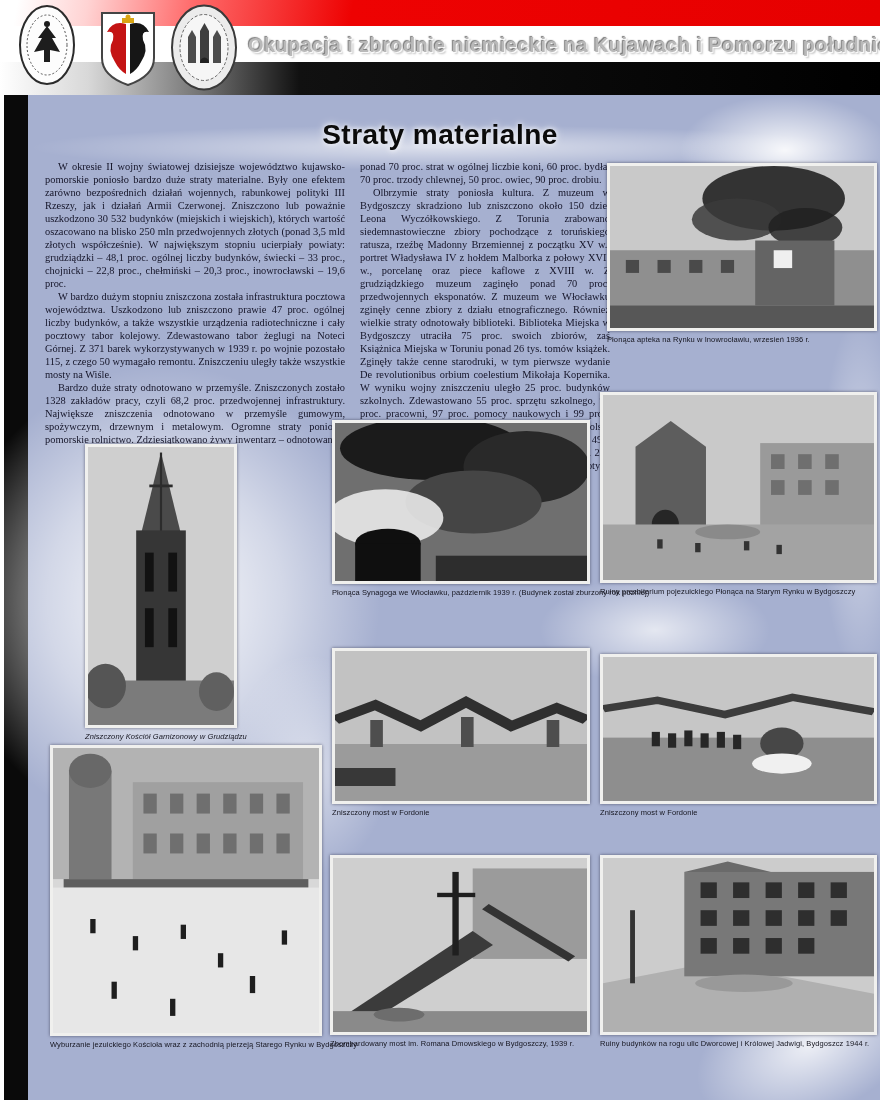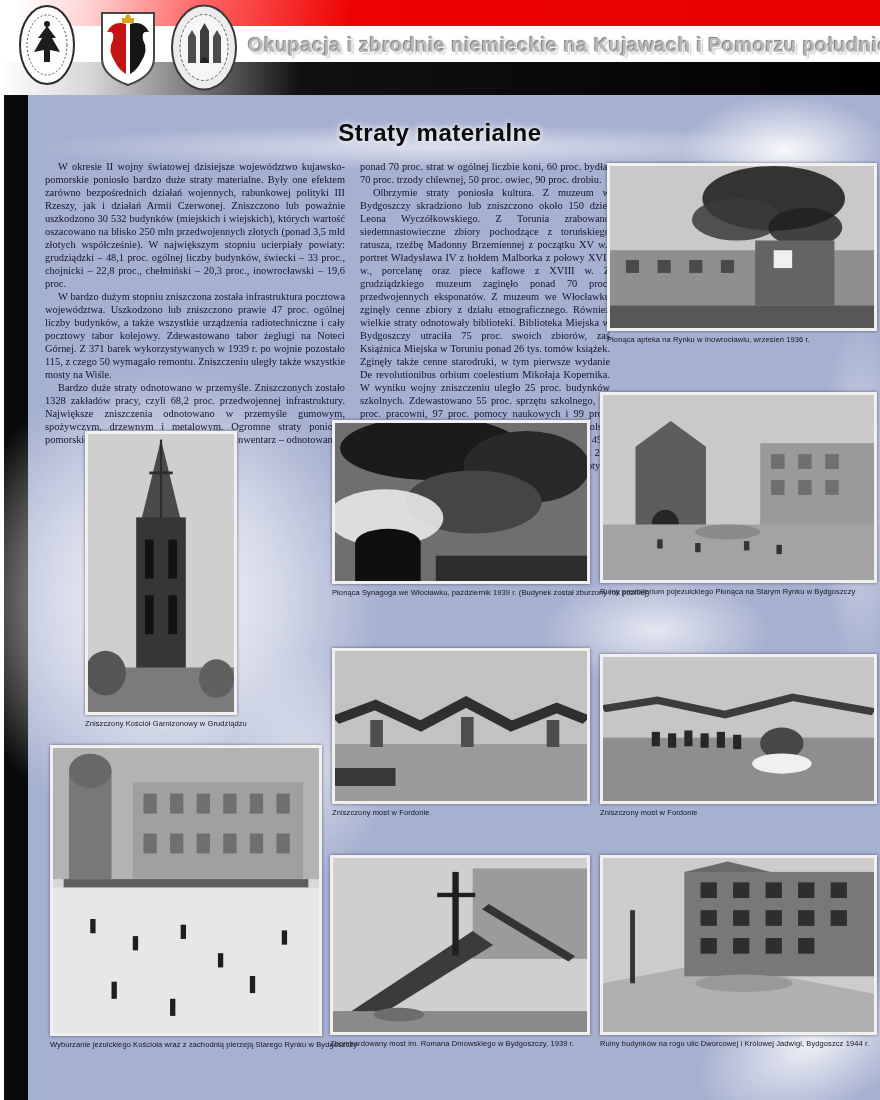--- a/index.html
+++ b/index.html
@@ -20,21 +20,21 @@
   .emblem{position:absolute;}
   .emblem svg{display:block;}
 
   
   .panel{position:absolute;left:0;top:95px;width:880px;height:1005px;background:#a6b0d0;}
   .left-strip{position:absolute;left:4px;top:0;width:24px;height:1005px;background:#0a0a0a;}
   .left-margin{position:absolute;left:0;top:0;width:4px;height:1005px;background:#ffffff;}
   .blob{position:absolute;pointer-events:none;}
 
   .panel-title{position:absolute;left:0;right:0;top:24px;margin:0;text-align:center;
-               font-family:"Liberation Sans", sans-serif;font-weight:bold;font-size:24px;
+               font-family:"Liberation Sans", sans-serif;font-weight:bold;font-size:28px;
                letter-spacing:.5px;color:#0b0b0b;
                text-shadow:0 0 5px rgba(255,255,255,.9),0 0 10px rgba(255,255,255,.7);}
 
   .col{position:absolute;top:65px;color:#141428;font-size:10.4px;line-height:13px;
        text-align:justify;}
   .col p{margin:0;}
   .col p.indent{text-indent:13px;}
   .col-left{left:45px;width:300px;}
   .col-right{left:352px;width:250px;margin-left:8px;}
 
@@ -133,21 +133,21 @@
             <rect x="18" y="58" width="5" height="8" fill="#4a4a4a"></rect>
           <rect x="30" y="58" width="5" height="8" fill="#4a4a4a"></rect>
             <rect x="42" y="58" width="5" height="8" fill="#4a4a4a"></rect>
           <rect x="62" y="52" width="7" height="11" fill="#efefef"></rect>
           <rect x="0" y="86" width="100" height="14" fill="#575757"></rect>
         </svg>
       </div>
       <figcaption>Płonąca apteka na Rynku w Inowrocławiu, wrzesień 1936 r.</figcaption>
     </figure>
 
-    <figure class="photo" style="left:85px;top:336px;">
+    <figure class="photo" style="left:85px;top:349px;font-style:italic;">
       <div class="photo-img" style="width:146px;height:278px;">
         <svg width="146" height="278" viewBox="0 0 100 100" preserveAspectRatio="none">
           <rect width="100" height="100" fill="#cfcfcf"></rect>
           <polygon points="50,2 36,32 64,32" fill="#4a4a4a"></polygon>
           <line x1="50" y1="2" x2="50" y2="32" stroke="#2c2c2c" stroke-width="1.5"></line>
           <line x1="42" y1="14" x2="58" y2="14" stroke="#2c2c2c" stroke-width="1"></line>
           <rect x="33" y="30" width="34" height="56" fill="#363636"></rect>
           <rect x="39" y="38" width="6" height="14" fill="#121212"></rect>
           <rect x="55" y="38" width="6" height="14" fill="#121212"></rect>
           <rect x="39" y="58" width="6" height="14" fill="#121212"></rect>

